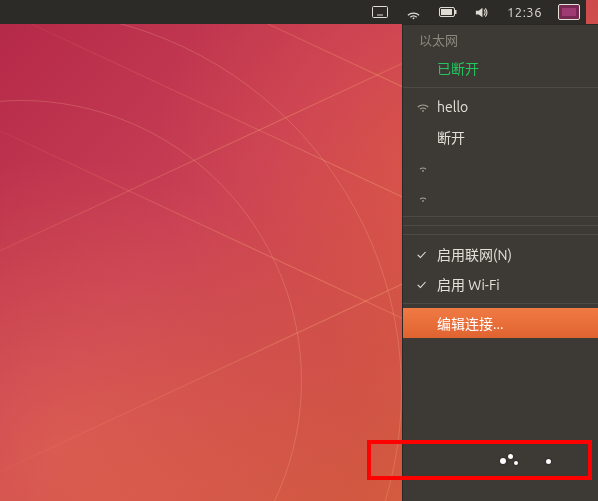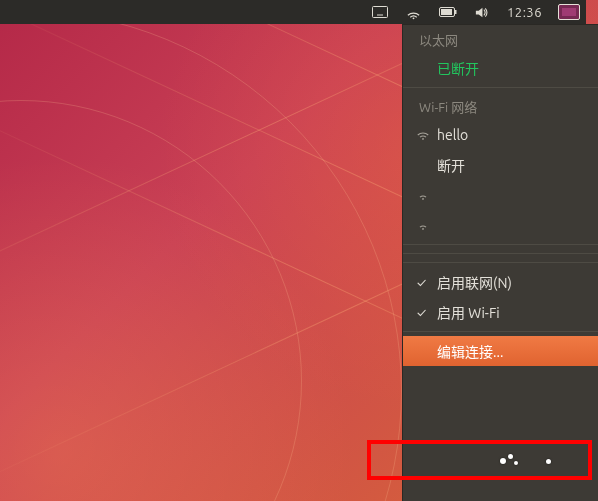--- a/index.html
+++ b/index.html
@@ -206,21 +206,20 @@
   </span>
   <span class="clock">12:36</span>
   <span class="session"></span>
 </div>
 
 <div class="menu">
   <div class="item header">以太网</div>
   <div class="item faded">已断开</div>
   <div class="sep"></div>
 
-  <div class="item header">Wi-Fi 网络</div>
   <div class="item wifi-row">
     <span class="wifi-icon">
       <svg viewBox="0 0 16 16" width="14" height="14" fill="none" stroke="currentColor" stroke-width="1.2">
         <path d="M2 8a9 9 0 0 1 12 0"></path>
         <path d="M4.5 10.5a5.5 5.5 0 0 1 7 0"></path>
         <circle cx="8" cy="12.5" r="1" fill="currentColor" stroke="none"></circle>
       </svg>
     </span>
     <span>hello</span>
   </div>

